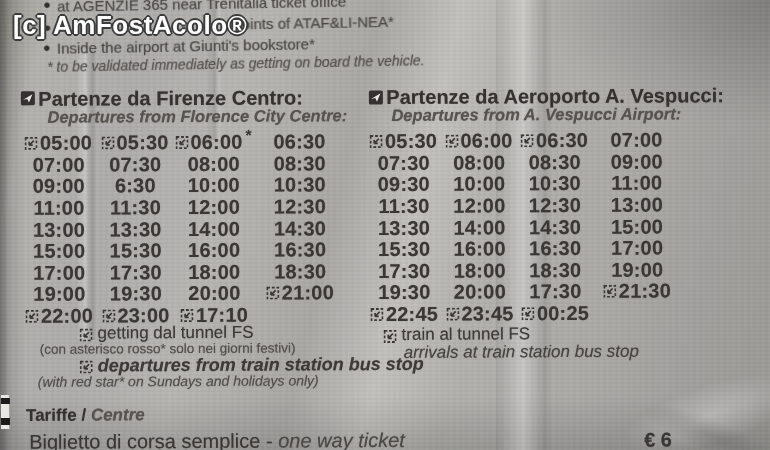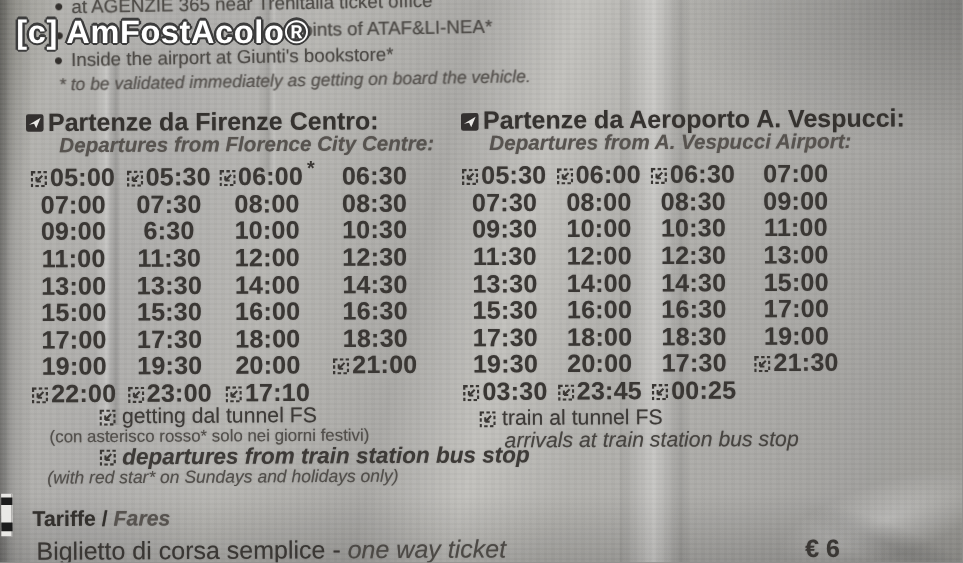--- a/index.html
+++ b/index.html
@@ -388,21 +388,21 @@
           </span>
           <span class="time">21:30</span>
         </div>
         <div class="cell">
           <span class="mk">
             <svg viewBox="0 0 14 14" width="13" height="13">
               <rect x="1" y="1" width="12" height="12" fill="none" stroke="#3a3734" stroke-width="2" stroke-dasharray="3 2"></rect>
               <path d="M10 4 L5 9 M5 9 L5 5.2 M5 9 L8.8 9" stroke="#3a3734" stroke-width="1.8" fill="none"></path>
             </svg>
           </span>
-          <span class="time">03:30</span>
+          <span class="time">22:45</span>
         </div>
         <div class="cell">
           <span class="mk">
             <svg viewBox="0 0 14 14" width="13" height="13">
               <rect x="1" y="1" width="12" height="12" fill="none" stroke="#3a3734" stroke-width="2" stroke-dasharray="3 2"></rect>
               <path d="M10 4 L5 9 M5 9 L5 5.2 M5 9 L8.8 9" stroke="#3a3734" stroke-width="1.8" fill="none"></path>
             </svg>
           </span>
           <span class="time">23:45</span>
         </div>
@@ -432,21 +432,21 @@
     <div class="fn smallitalic soft" style="left:37px;top:372px">(with red star* on Sundays and holidays only)</div>
 
     <span class="fnicon" style="left:383px;top:329px"><svg viewBox="0 0 14 14" width="13" height="13">
           <rect x="1" y="1" width="12" height="12" fill="none" stroke="#3a3734" stroke-width="2" stroke-dasharray="3 2"></rect>
           <path d="M10 4 L5 9 M5 9 L5 5.2 M5 9 L8.8 9" stroke="#3a3734" stroke-width="1.8" fill="none"></path>
         </svg></span>
     <div class="fn big soft" style="left:401px;top:325px">train al tunnel FS</div>
     <div class="fn italic soft" style="left:403px;top:343px">arrivals at train station bus stop</div>
 
     <div class="fares-h soft">
-      <span class="b">Tariffe /</span><span class="i"> Fares</span>
+      <span class="b">Tariffe /</span><span class="i"> Centre</span>
     </div>
     <div class="fares-line soft">
       <span>Biglietto di corsa semplice - </span><span class="i">one way ticket</span>
     </div>
     <div class="price soft">€ 6</div>
 
     <div class="cutsym"></div>
   </div>
 
   <div class="watermark">[c] AmFostAcolo®</div>

